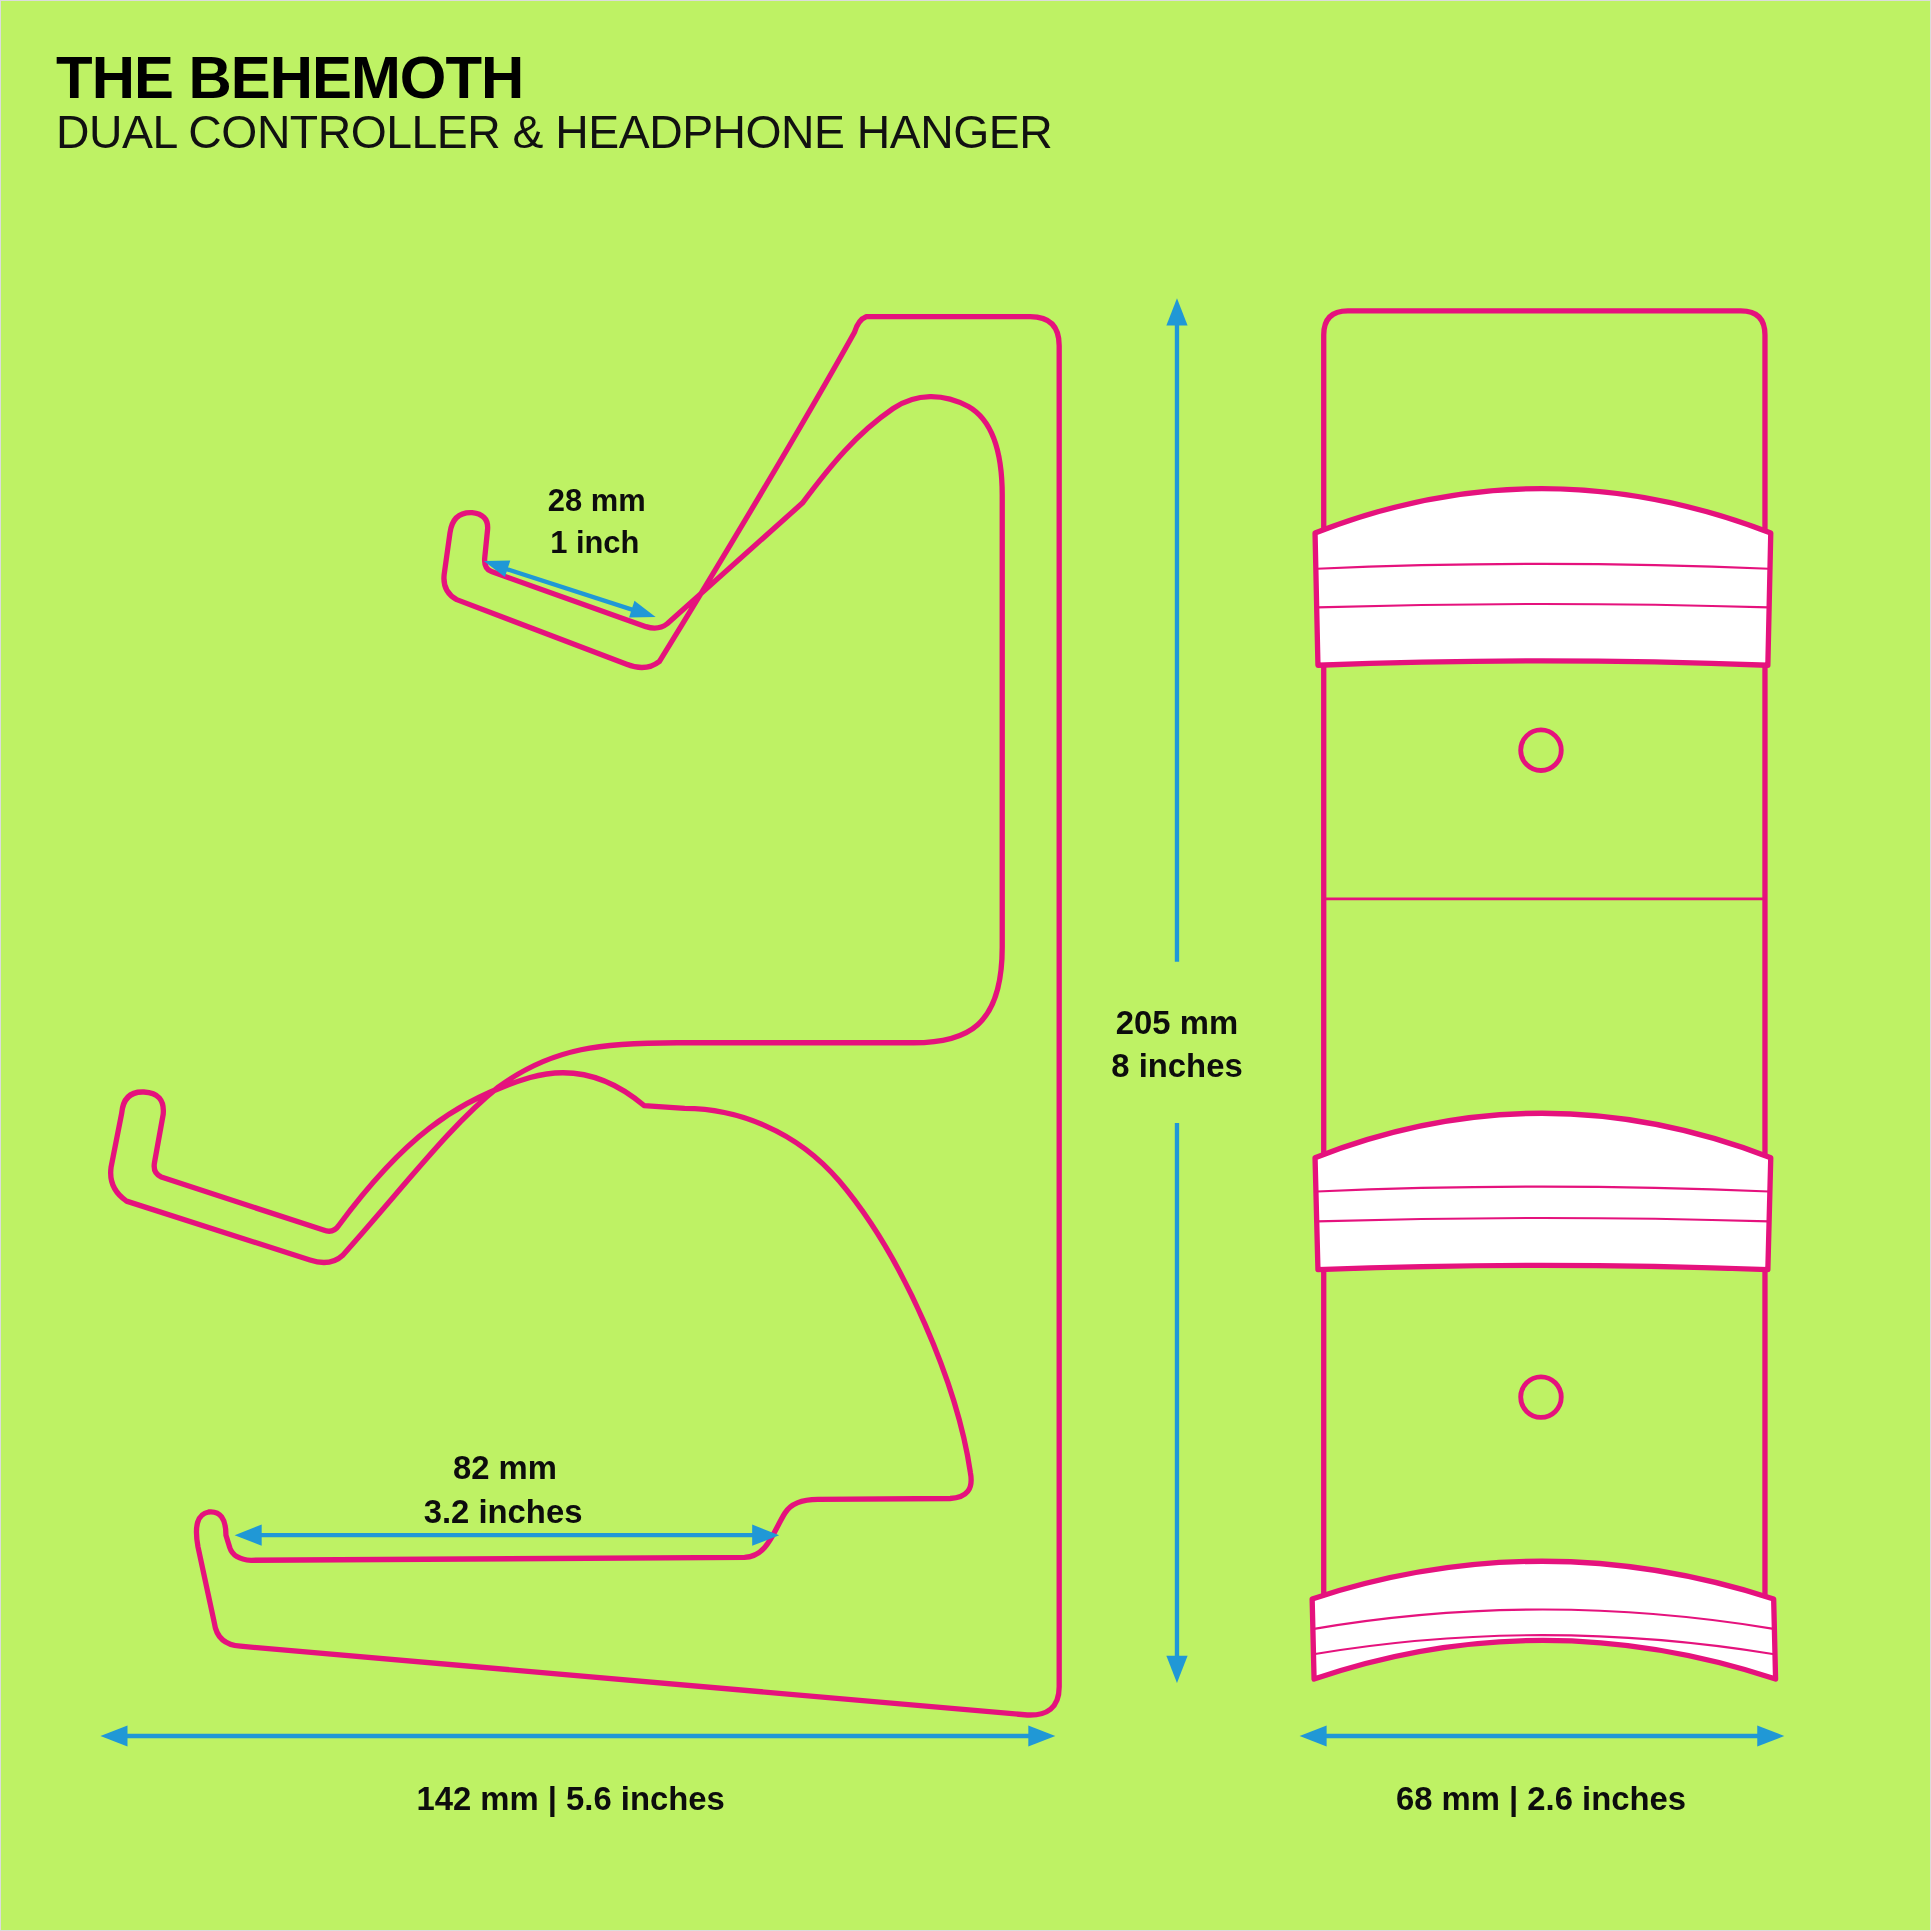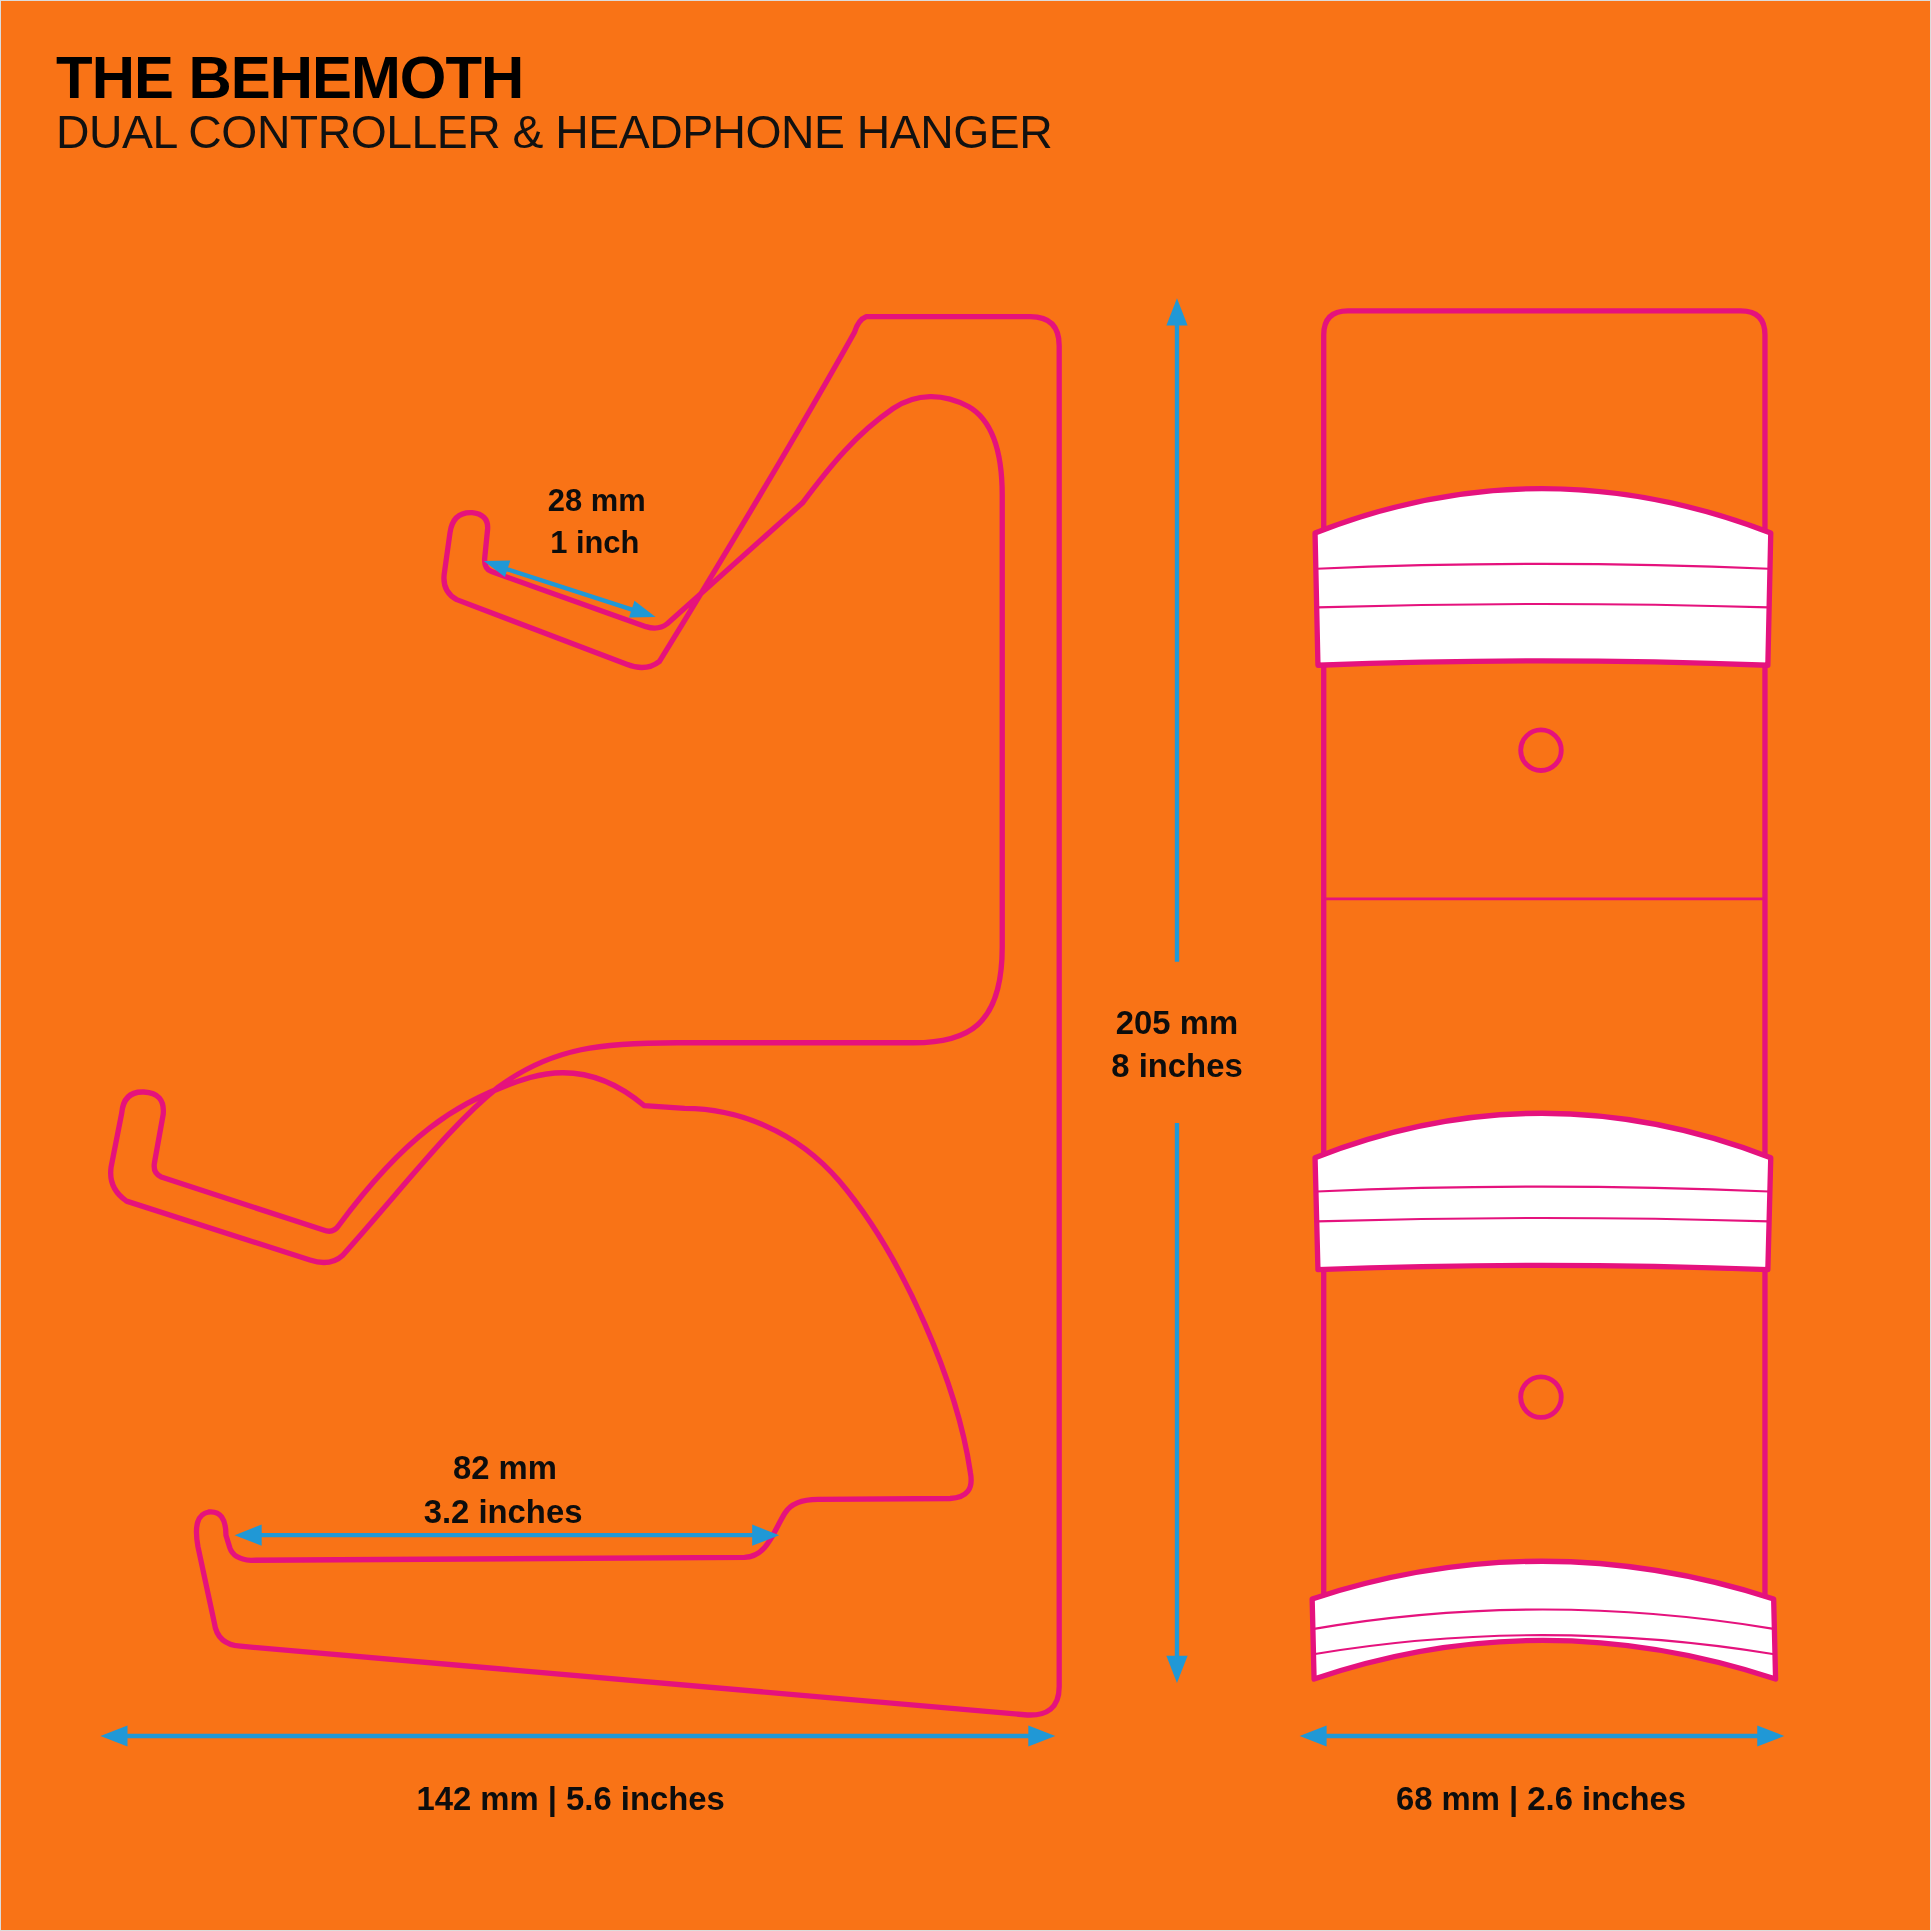--- a/index.html
+++ b/index.html
@@ -1,17 +1,17 @@
 <!DOCTYPE html>
 <html><head>
 <meta charset="utf-8">
 <style>
   html,body{margin:0;padding:0;background:#fff;}
   body{width:1931px;height:1931px;font-family:"Liberation Sans",sans-serif;}
-  #frame{position:relative;width:1931px;height:1931px;box-sizing:border-box;border:1.9px solid #dcdcdc;background:#f97316;overflow:hidden;text-align:center;}
+  #frame{position:relative;width:1931px;height:1931px;box-sizing:border-box;border:1.9px solid #dcdcdc;background:#bef264;overflow:hidden;text-align:center;}
   svg{position:absolute;left:0;top:0;display:block;}
   .outline{fill:none;stroke:#E5127D;stroke-width:5.5;stroke-linejoin:round;stroke-linecap:round;}
   .outline-fill{fill:#ffffff;stroke:#E5127D;stroke-width:5.5;stroke-linejoin:round;stroke-linecap:round;}
   .thinline{fill:none;stroke:#E5127D;stroke-width:2.2;stroke-linecap:round;}
   .dimline{stroke:#2098D6;stroke-width:4.5;fill:none;stroke-linecap:butt;}
   .dimhead{fill:#2098D6;stroke:none;}
   .dimtext{fill:#0d0d0d;font-weight:700;font-size:34px;text-anchor:middle;}
   .dimtext-sm{fill:#0d0d0d;font-weight:700;font-size:32px;text-anchor:middle;}
   .title1{fill:#000;font-weight:700;font-size:62px;letter-spacing:-1px;}
   .title2{fill:#111;font-weight:400;font-size:48px;letter-spacing:-0.5px;}

